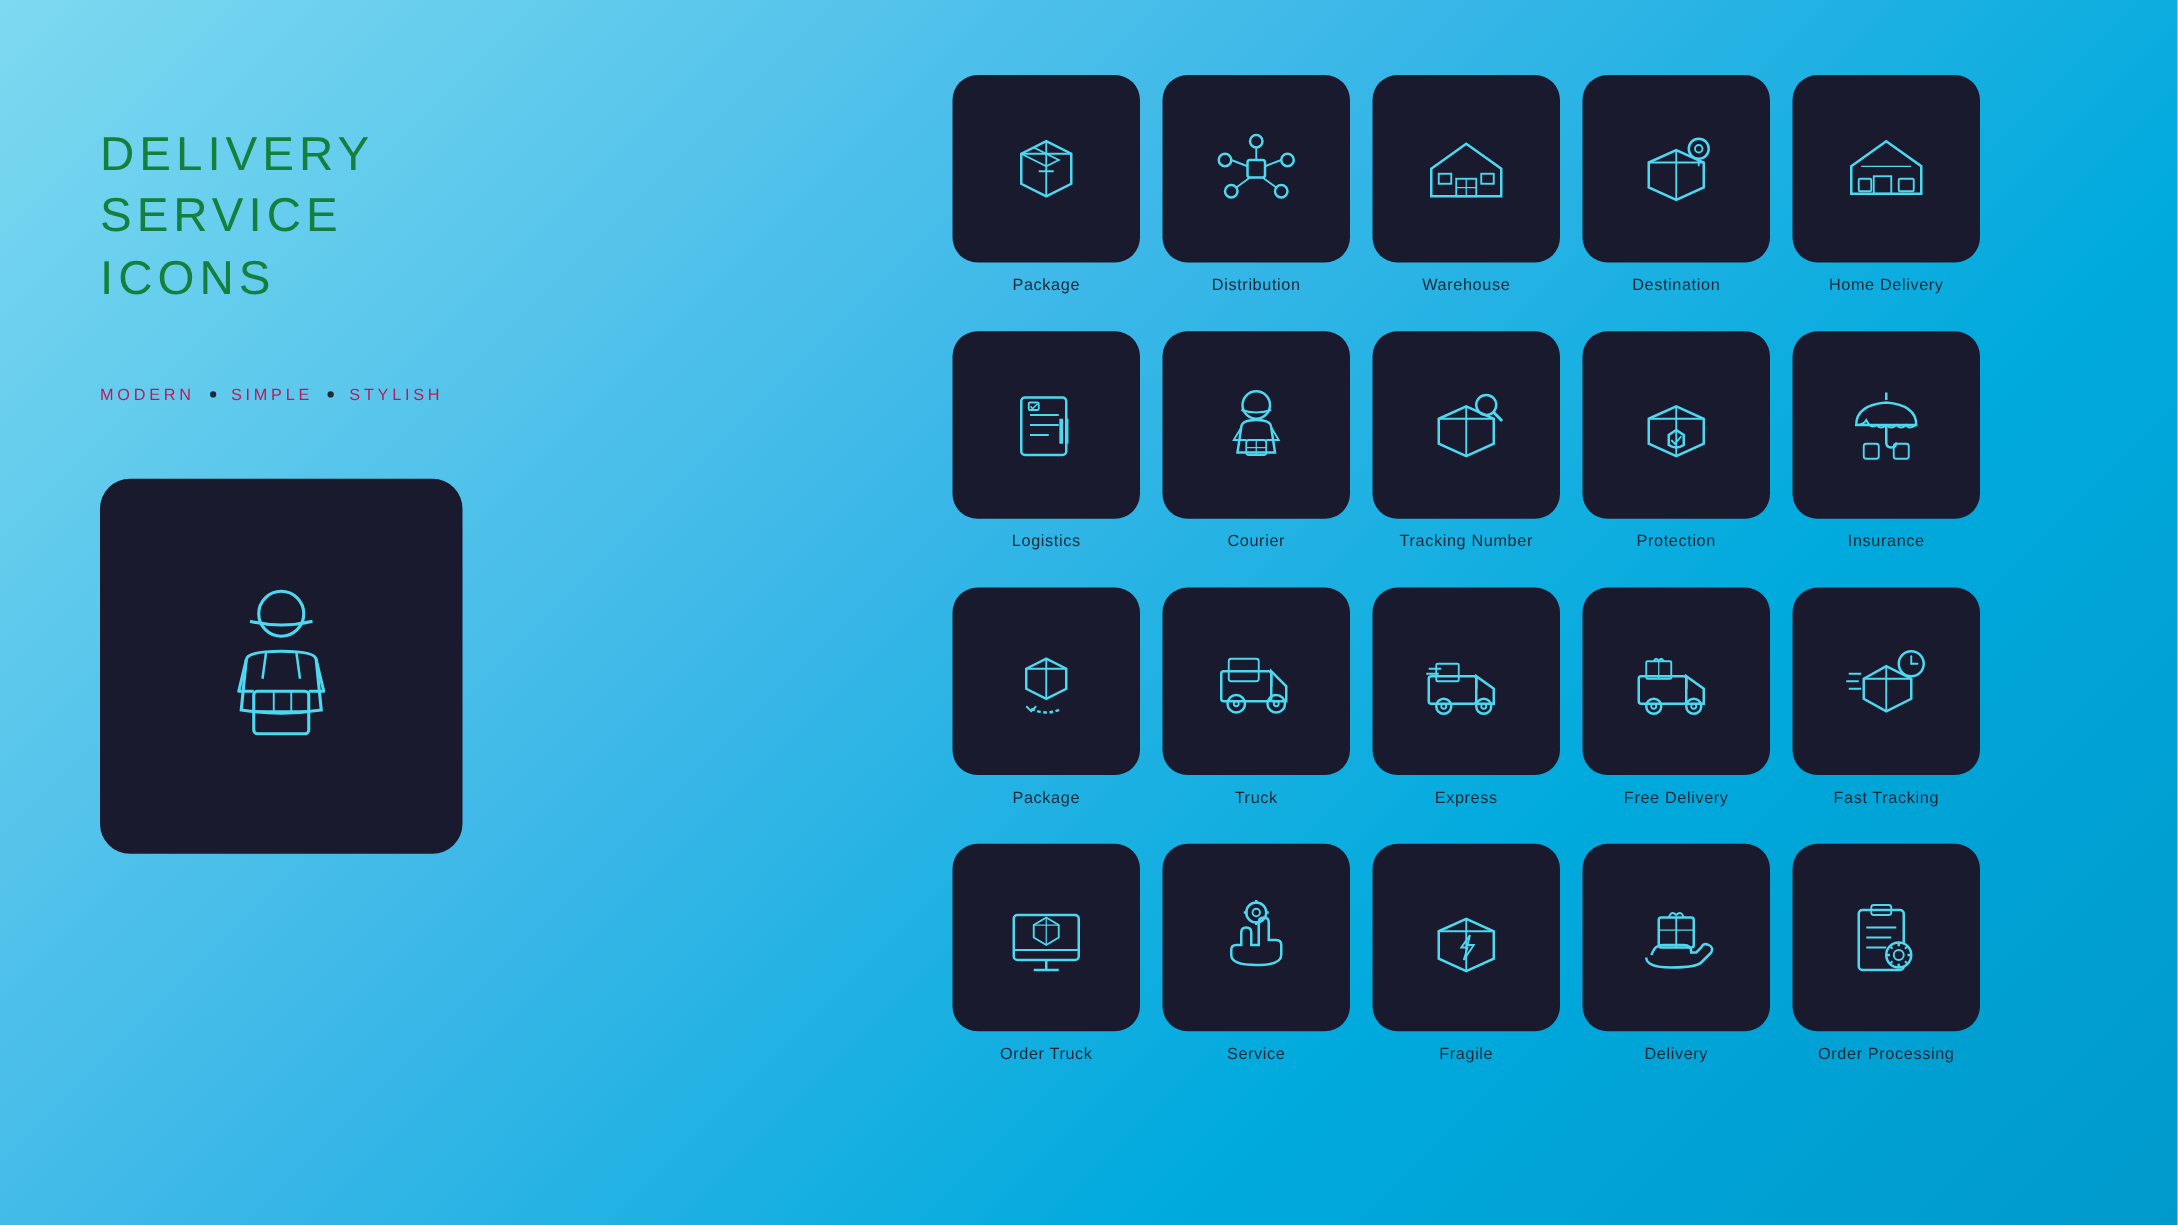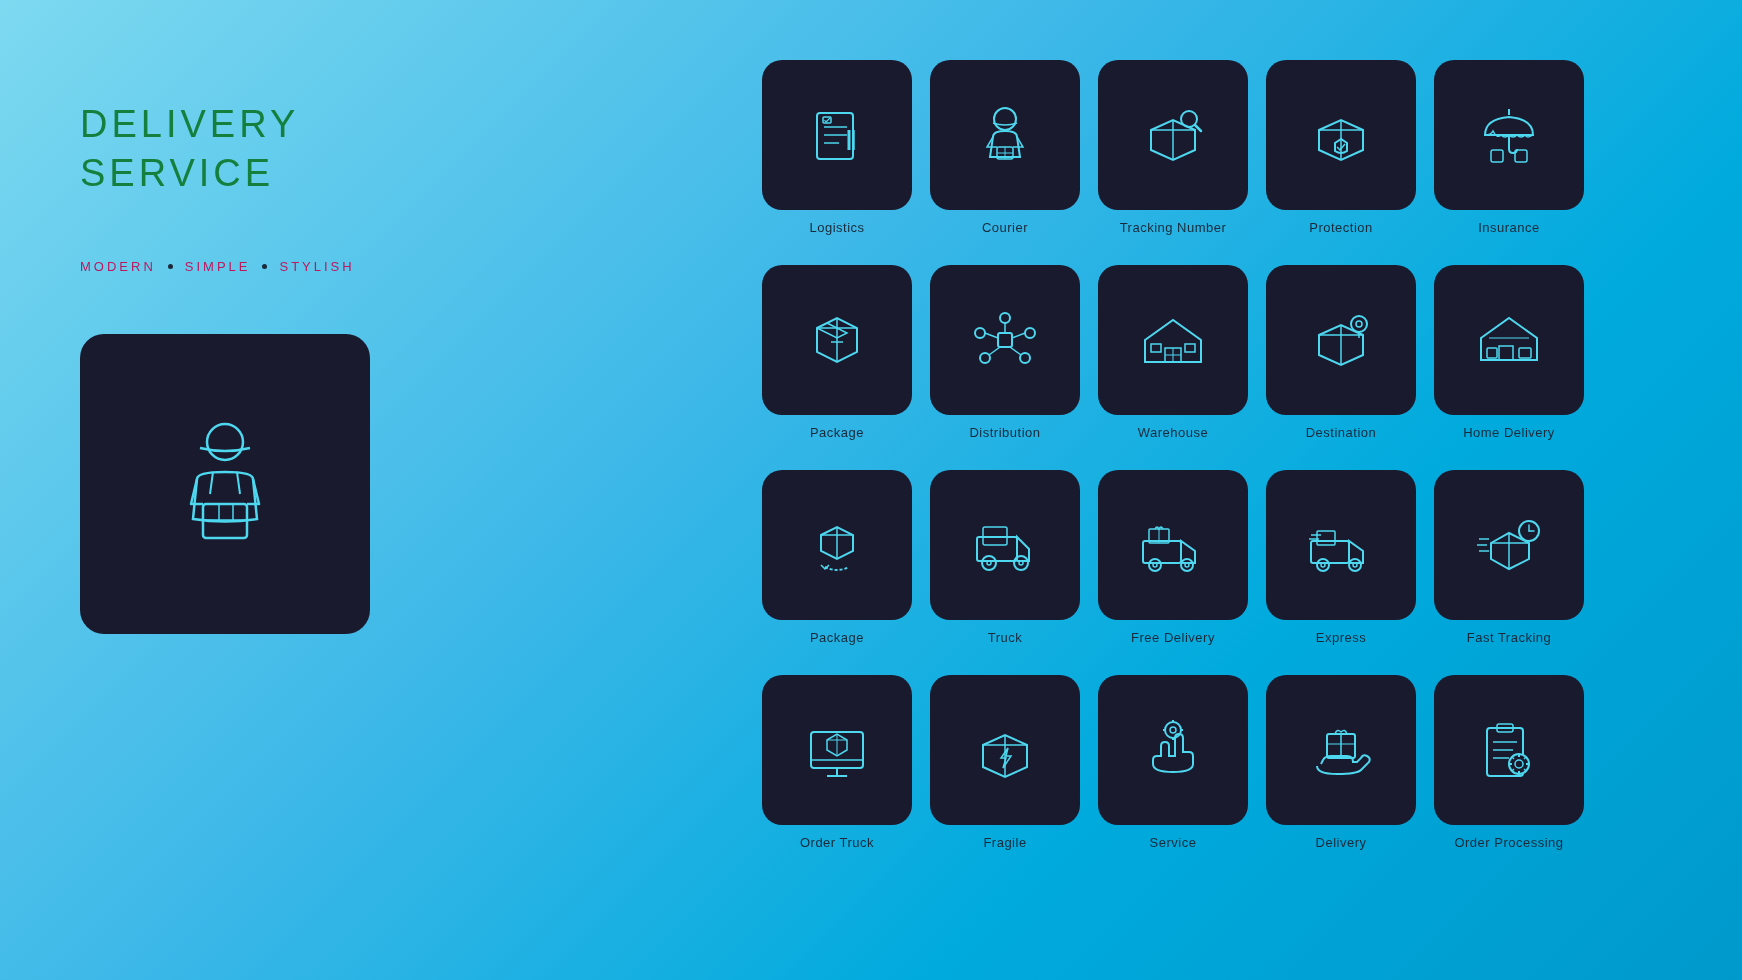--- a/index.html
+++ b/index.html
@@ -115,20 +115,21 @@
       height: 160px;
     }
   </style>
 </head>
 <body>
 
 <div class="left-panel">
   <div class="title-block">
     <div class="main-title">
       <div>DELIVERY SERVICE</div>
+      <div>ICONS</div>
     </div>
   </div>
 
   <div class="subtitle-row">
     <span class="subtitle-text">MODERN</span>
     <span class="dot"></span>
     <span class="subtitle-text">SIMPLE</span>
     <span class="dot"></span>
     <span class="subtitle-text">STYLISH</span>
   </div>
@@ -156,109 +157,20 @@
   </div>
 </div>
 
 <div class="icons-grid-area">
 
   <div class="icons-row">
 
     <div class="icon-item">
       <div class="icon-card">
         <svg viewBox="0 0 80 80" fill="none" xmlns="http://www.w3.org/2000/svg">
-
-          <rect x="20" y="18" width="36" height="46" rx="3" stroke="#4dd8f0" stroke-width="2" fill="none"></rect>
-
-          <line x1="27" y1="32" x2="50" y2="32" stroke="#4dd8f0" stroke-width="1.5"></line>
-          <line x1="27" y1="40" x2="50" y2="40" stroke="#4dd8f0" stroke-width="1.5"></line>
-          <line x1="27" y1="48" x2="42" y2="48" stroke="#4dd8f0" stroke-width="1.5"></line>
-
-          <rect x="26" y="22" width="8" height="6" rx="1" stroke="#4dd8f0" stroke-width="1.5" fill="none"></rect>
-          <path d="M27.5 25 L29 27 L33 23" stroke="#4dd8f0" stroke-width="1.2"></path>
-
-          <line x1="52" y1="35" x2="52" y2="55" stroke="#4dd8f0" stroke-width="3"></line>
-          <line x1="57" y1="35" x2="57" y2="55" stroke="#4dd8f0" stroke-width="1.5"></line>
-        </svg>
-      </div>
-      <span class="icon-label">Logistics</span>
-    </div>
-
-    <div class="icon-item">
-      <div class="icon-card">
-        <svg viewBox="0 0 80 80" fill="none" xmlns="http://www.w3.org/2000/svg">
-
-          <circle cx="40" cy="24" r="11" stroke="#4dd8f0" stroke-width="2" fill="none"></circle>
-          <path d="M28 28 Q40 32 52 28" stroke="#4dd8f0" stroke-width="1.5" fill="none"></path>
-
-          <path d="M28 42 Q28 36 40 36 Q52 36 52 42 L55 62 L25 62 Z" stroke="#4dd8f0" stroke-width="2" fill="none"></path>
-
-          <rect x="32" y="52" width="16" height="12" rx="2" stroke="#4dd8f0" stroke-width="1.5" fill="none"></rect>
-          <line x1="40" y1="52" x2="40" y2="64" stroke="#4dd8f0" stroke-width="1"></line>
-          <line x1="32" y1="58" x2="48" y2="58" stroke="#4dd8f0" stroke-width="1"></line>
-
-          <path d="M28 42 L22 52 L32 52" stroke="#4dd8f0" stroke-width="1.5" fill="none"></path>
-          <path d="M52 42 L58 52 L48 52" stroke="#4dd8f0" stroke-width="1.5" fill="none"></path>
-        </svg>
-      </div>
-      <span class="icon-label">Courier</span>
-    </div>
-
-    <div class="icon-item">
-      <div class="icon-card">
-        <svg viewBox="0 0 80 80" fill="none" xmlns="http://www.w3.org/2000/svg">
-
-          <path d="M18 35 L40 25 L62 35 L62 55 L40 65 L18 55 Z" stroke="#4dd8f0" stroke-width="2" fill="none"></path>
-          <path d="M40 25 L40 65" stroke="#4dd8f0" stroke-width="1.5"></path>
-          <path d="M18 35 L62 35" stroke="#4dd8f0" stroke-width="1.5"></path>
-
-          <circle cx="56" cy="24" r="8" stroke="#4dd8f0" stroke-width="2" fill="none"></circle>
-          <line x1="62" y1="30" x2="68" y2="36" stroke="#4dd8f0" stroke-width="2.5" stroke-linecap="round"></line>
-        </svg>
-      </div>
-      <span class="icon-label">Tracking Number</span>
-    </div>
-
-    <div class="icon-item">
-      <div class="icon-card">
-        <svg viewBox="0 0 80 80" fill="none" xmlns="http://www.w3.org/2000/svg">
-
-          <path d="M18 35 L40 25 L62 35 L62 55 L40 65 L18 55 Z" stroke="#4dd8f0" stroke-width="2" fill="none"></path>
-          <path d="M40 25 L40 65" stroke="#4dd8f0" stroke-width="1.5"></path>
-          <path d="M18 35 L62 35" stroke="#4dd8f0" stroke-width="1.5"></path>
-
-          <path d="M40 44 L34 48 L34 56 Q40 60 46 56 L46 48 Z" stroke="#4dd8f0" stroke-width="2" fill="none"></path>
-          <path d="M36 52 L39 55 L44 49" stroke="#4dd8f0" stroke-width="1.5"></path>
-        </svg>
-      </div>
-      <span class="icon-label">Protection</span>
-    </div>
-
-    <div class="icon-item">
-      <div class="icon-card">
-        <svg viewBox="0 0 80 80" fill="none" xmlns="http://www.w3.org/2000/svg">
-
-          <path d="M40 20 Q40 14 40 14" stroke="#4dd8f0" stroke-width="2" fill="none"></path>
-          <path d="M16 40 Q16 24 40 22 Q64 24 64 40 Z" stroke="#4dd8f0" stroke-width="2" fill="none"></path>
-          <path d="M16 40 Q22 40 24 36 Q28 44 32 40 Q36 44 40 40 Q44 44 48 40 Q52 44 56 40 Q58 44 64 40" stroke="#4dd8f0" stroke-width="1.5" fill="none"></path>
-          <path d="M40 40 L40 54 Q40 58 44 58 Q48 58 48 54" stroke="#4dd8f0" stroke-width="2" fill="none"></path>
-
-          <rect x="22" y="55" width="12" height="12" rx="2" stroke="#4dd8f0" stroke-width="1.5" fill="none"></rect>
-          <rect x="46" y="55" width="12" height="12" rx="2" stroke="#4dd8f0" stroke-width="1.5" fill="none"></rect>
-        </svg>
-      </div>
-      <span class="icon-label">Insurance</span>
-    </div>
-  </div>
-
-  <div class="icons-row">
-
-    <div class="icon-item">
-      <div class="icon-card">
-        <svg viewBox="0 0 80 80" fill="none" xmlns="http://www.w3.org/2000/svg">
           <path d="M20 28 L40 18 L60 28 L60 52 L40 62 L20 52 Z" stroke="#4dd8f0" stroke-width="2" fill="none"></path>
           <path d="M40 18 L40 62" stroke="#4dd8f0" stroke-width="1.5" fill="none"></path>
           <path d="M20 28 L60 28" stroke="#4dd8f0" stroke-width="1.5" fill="none"></path>
           <path d="M30 23 L50 33 L40 38 L20 28" stroke="#4dd8f0" stroke-width="1.5" fill="none"></path>
           <path d="M34 42 L46 42" stroke="#4dd8f0" stroke-width="1.5"></path>
         </svg>
       </div>
       <span class="icon-label">Package</span>
     </div>
 
@@ -334,20 +246,109 @@
       <span class="icon-label">Home Delivery</span>
     </div>
   </div>
 
   <div class="icons-row">
 
     <div class="icon-item">
       <div class="icon-card">
         <svg viewBox="0 0 80 80" fill="none" xmlns="http://www.w3.org/2000/svg">
 
+          <rect x="20" y="18" width="36" height="46" rx="3" stroke="#4dd8f0" stroke-width="2" fill="none"></rect>
+
+          <line x1="27" y1="32" x2="50" y2="32" stroke="#4dd8f0" stroke-width="1.5"></line>
+          <line x1="27" y1="40" x2="50" y2="40" stroke="#4dd8f0" stroke-width="1.5"></line>
+          <line x1="27" y1="48" x2="42" y2="48" stroke="#4dd8f0" stroke-width="1.5"></line>
+
+          <rect x="26" y="22" width="8" height="6" rx="1" stroke="#4dd8f0" stroke-width="1.5" fill="none"></rect>
+          <path d="M27.5 25 L29 27 L33 23" stroke="#4dd8f0" stroke-width="1.2"></path>
+
+          <line x1="52" y1="35" x2="52" y2="55" stroke="#4dd8f0" stroke-width="3"></line>
+          <line x1="57" y1="35" x2="57" y2="55" stroke="#4dd8f0" stroke-width="1.5"></line>
+        </svg>
+      </div>
+      <span class="icon-label">Logistics</span>
+    </div>
+
+    <div class="icon-item">
+      <div class="icon-card">
+        <svg viewBox="0 0 80 80" fill="none" xmlns="http://www.w3.org/2000/svg">
+
+          <circle cx="40" cy="24" r="11" stroke="#4dd8f0" stroke-width="2" fill="none"></circle>
+          <path d="M28 28 Q40 32 52 28" stroke="#4dd8f0" stroke-width="1.5" fill="none"></path>
+
+          <path d="M28 42 Q28 36 40 36 Q52 36 52 42 L55 62 L25 62 Z" stroke="#4dd8f0" stroke-width="2" fill="none"></path>
+
+          <rect x="32" y="52" width="16" height="12" rx="2" stroke="#4dd8f0" stroke-width="1.5" fill="none"></rect>
+          <line x1="40" y1="52" x2="40" y2="64" stroke="#4dd8f0" stroke-width="1"></line>
+          <line x1="32" y1="58" x2="48" y2="58" stroke="#4dd8f0" stroke-width="1"></line>
+
+          <path d="M28 42 L22 52 L32 52" stroke="#4dd8f0" stroke-width="1.5" fill="none"></path>
+          <path d="M52 42 L58 52 L48 52" stroke="#4dd8f0" stroke-width="1.5" fill="none"></path>
+        </svg>
+      </div>
+      <span class="icon-label">Courier</span>
+    </div>
+
+    <div class="icon-item">
+      <div class="icon-card">
+        <svg viewBox="0 0 80 80" fill="none" xmlns="http://www.w3.org/2000/svg">
+
+          <path d="M18 35 L40 25 L62 35 L62 55 L40 65 L18 55 Z" stroke="#4dd8f0" stroke-width="2" fill="none"></path>
+          <path d="M40 25 L40 65" stroke="#4dd8f0" stroke-width="1.5"></path>
+          <path d="M18 35 L62 35" stroke="#4dd8f0" stroke-width="1.5"></path>
+
+          <circle cx="56" cy="24" r="8" stroke="#4dd8f0" stroke-width="2" fill="none"></circle>
+          <line x1="62" y1="30" x2="68" y2="36" stroke="#4dd8f0" stroke-width="2.5" stroke-linecap="round"></line>
+        </svg>
+      </div>
+      <span class="icon-label">Tracking Number</span>
+    </div>
+
+    <div class="icon-item">
+      <div class="icon-card">
+        <svg viewBox="0 0 80 80" fill="none" xmlns="http://www.w3.org/2000/svg">
+
+          <path d="M18 35 L40 25 L62 35 L62 55 L40 65 L18 55 Z" stroke="#4dd8f0" stroke-width="2" fill="none"></path>
+          <path d="M40 25 L40 65" stroke="#4dd8f0" stroke-width="1.5"></path>
+          <path d="M18 35 L62 35" stroke="#4dd8f0" stroke-width="1.5"></path>
+
+          <path d="M40 44 L34 48 L34 56 Q40 60 46 56 L46 48 Z" stroke="#4dd8f0" stroke-width="2" fill="none"></path>
+          <path d="M36 52 L39 55 L44 49" stroke="#4dd8f0" stroke-width="1.5"></path>
+        </svg>
+      </div>
+      <span class="icon-label">Protection</span>
+    </div>
+
+    <div class="icon-item">
+      <div class="icon-card">
+        <svg viewBox="0 0 80 80" fill="none" xmlns="http://www.w3.org/2000/svg">
+
+          <path d="M40 20 Q40 14 40 14" stroke="#4dd8f0" stroke-width="2" fill="none"></path>
+          <path d="M16 40 Q16 24 40 22 Q64 24 64 40 Z" stroke="#4dd8f0" stroke-width="2" fill="none"></path>
+          <path d="M16 40 Q22 40 24 36 Q28 44 32 40 Q36 44 40 40 Q44 44 48 40 Q52 44 56 40 Q58 44 64 40" stroke="#4dd8f0" stroke-width="1.5" fill="none"></path>
+          <path d="M40 40 L40 54 Q40 58 44 58 Q48 58 48 54" stroke="#4dd8f0" stroke-width="2" fill="none"></path>
+
+          <rect x="22" y="55" width="12" height="12" rx="2" stroke="#4dd8f0" stroke-width="1.5" fill="none"></rect>
+          <rect x="46" y="55" width="12" height="12" rx="2" stroke="#4dd8f0" stroke-width="1.5" fill="none"></rect>
+        </svg>
+      </div>
+      <span class="icon-label">Insurance</span>
+    </div>
+  </div>
+
+  <div class="icons-row">
+
+    <div class="icon-item">
+      <div class="icon-card">
+        <svg viewBox="0 0 80 80" fill="none" xmlns="http://www.w3.org/2000/svg">
+
           <path d="M24 30 L40 22 L56 30 L56 46 L40 54 L24 46 Z" stroke="#4dd8f0" stroke-width="2" fill="none"></path>
           <path d="M40 22 L40 54" stroke="#4dd8f0" stroke-width="1.5"></path>
           <path d="M24 30 L56 30" stroke="#4dd8f0" stroke-width="1.5"></path>
 
           <path d="M28 62 Q40 68 52 62" stroke="#4dd8f0" stroke-width="2" fill="none" stroke-dasharray="3,2"></path>
           <path d="M24 60 L28 64 L32 60" stroke="#4dd8f0" stroke-width="1.5" fill="none"></path>
         </svg>
       </div>
       <span class="icon-label">Package</span>
     </div>
@@ -371,53 +372,53 @@
       <span class="icon-label">Truck</span>
     </div>
 
     <div class="icon-item">
       <div class="icon-card">
         <svg viewBox="0 0 80 80" fill="none" xmlns="http://www.w3.org/2000/svg">
 
           <rect x="10" y="36" width="38" height="22" rx="2" stroke="#4dd8f0" stroke-width="2" fill="none"></rect>
           <path d="M48 46 L48 36 L62 46 L62 58 L48 58" stroke="#4dd8f0" stroke-width="2" fill="none"></path>
 
-          <rect x="16" y="24" width="20" height="14" rx="1" stroke="#4dd8f0" stroke-width="1.5" fill="none"></rect>
-          <path d="M26 24 L26 38" stroke="#4dd8f0" stroke-width="1"></path>
-
-          <path d="M22 24 Q24 20 26 24 Q28 20 30 24" stroke="#4dd8f0" stroke-width="1.5" fill="none"></path>
+          <rect x="16" y="26" width="18" height="14" rx="1" stroke="#4dd8f0" stroke-width="1.5" fill="none"></rect>
+
+          <line x1="10" y1="30" x2="20" y2="30" stroke="#4dd8f0" stroke-width="1.5"></line>
+          <line x1="8" y1="34" x2="18" y2="34" stroke="#4dd8f0" stroke-width="1.5"></line>
 
           <circle cx="22" cy="60" r="6" stroke="#4dd8f0" stroke-width="2" fill="none"></circle>
           <circle cx="22" cy="60" r="2" stroke="#4dd8f0" stroke-width="1.5" fill="none"></circle>
           <circle cx="54" cy="60" r="6" stroke="#4dd8f0" stroke-width="2" fill="none"></circle>
           <circle cx="54" cy="60" r="2" stroke="#4dd8f0" stroke-width="1.5" fill="none"></circle>
         </svg>
       </div>
-      <span class="icon-label">Free Delivery</span>
+      <span class="icon-label">Express</span>
     </div>
 
     <div class="icon-item">
       <div class="icon-card">
         <svg viewBox="0 0 80 80" fill="none" xmlns="http://www.w3.org/2000/svg">
 
           <rect x="10" y="36" width="38" height="22" rx="2" stroke="#4dd8f0" stroke-width="2" fill="none"></rect>
           <path d="M48 46 L48 36 L62 46 L62 58 L48 58" stroke="#4dd8f0" stroke-width="2" fill="none"></path>
 
-          <rect x="16" y="26" width="18" height="14" rx="1" stroke="#4dd8f0" stroke-width="1.5" fill="none"></rect>
-
-          <line x1="10" y1="30" x2="20" y2="30" stroke="#4dd8f0" stroke-width="1.5"></line>
-          <line x1="8" y1="34" x2="18" y2="34" stroke="#4dd8f0" stroke-width="1.5"></line>
+          <rect x="16" y="24" width="20" height="14" rx="1" stroke="#4dd8f0" stroke-width="1.5" fill="none"></rect>
+          <path d="M26 24 L26 38" stroke="#4dd8f0" stroke-width="1"></path>
+
+          <path d="M22 24 Q24 20 26 24 Q28 20 30 24" stroke="#4dd8f0" stroke-width="1.5" fill="none"></path>
 
           <circle cx="22" cy="60" r="6" stroke="#4dd8f0" stroke-width="2" fill="none"></circle>
           <circle cx="22" cy="60" r="2" stroke="#4dd8f0" stroke-width="1.5" fill="none"></circle>
           <circle cx="54" cy="60" r="6" stroke="#4dd8f0" stroke-width="2" fill="none"></circle>
           <circle cx="54" cy="60" r="2" stroke="#4dd8f0" stroke-width="1.5" fill="none"></circle>
         </svg>
       </div>
-      <span class="icon-label">Express</span>
+      <span class="icon-label">Free Delivery</span>
     </div>
 
     <div class="icon-item">
       <div class="icon-card">
         <svg viewBox="0 0 80 80" fill="none" xmlns="http://www.w3.org/2000/svg">
 
           <path d="M22 38 L40 28 L60 38 L60 54 L40 64 L22 54 Z" stroke="#4dd8f0" stroke-width="2" fill="none"></path>
           <path d="M40 28 L40 64" stroke="#4dd8f0" stroke-width="1.5"></path>
           <path d="M22 38 L60 38" stroke="#4dd8f0" stroke-width="1.5"></path>
 
@@ -445,51 +446,51 @@
 
           <line x1="40" y1="58" x2="40" y2="66" stroke="#4dd8f0" stroke-width="2"></line>
           <line x1="30" y1="66" x2="50" y2="66" stroke="#4dd8f0" stroke-width="2"></line>
 
           <path d="M30 30 L40 24 L50 30 L50 40 L40 46 L30 40 Z" stroke="#4dd8f0" stroke-width="1.5" fill="none"></path>
           <line x1="40" y1="24" x2="40" y2="46" stroke="#4dd8f0" stroke-width="1"></line>
           <line x1="30" y1="30" x2="50" y2="30" stroke="#4dd8f0" stroke-width="1"></line>
         </svg>
       </div>
       <span class="icon-label">Order Truck</span>
-    </div>
-
-    <div class="icon-item">
-      <div class="icon-card">
-        <svg viewBox="0 0 80 80" fill="none" xmlns="http://www.w3.org/2000/svg">
-
-          <path d="M18 35 L40 25 L62 35 L62 57 L40 67 L18 57 Z" stroke="#4dd8f0" stroke-width="2" fill="none"></path>
-          <path d="M40 25 L40 67" stroke="#4dd8f0" stroke-width="1.5"></path>
-          <path d="M18 35 L62 35" stroke="#4dd8f0" stroke-width="1.5"></path>
-
-          <path d="M43 38 L36 48 L41 48 L38 58 L46 46 L41 46 Z" stroke="#4dd8f0" stroke-width="1.5" fill="none"></path>
-        </svg>
-      </div>
-      <span class="icon-label">Fragile</span>
     </div>
 
     <div class="icon-item">
       <div class="icon-card">
         <svg viewBox="0 0 80 80" fill="none" xmlns="http://www.w3.org/2000/svg">
 
           <path d="M20 54 Q20 62 40 62 Q60 62 60 54 L60 46 Q60 42 56 42 L50 42 L50 28 Q50 24 46 24 Q42 24 42 28 L42 46 L36 46 L36 36 Q36 32 32 32 Q28 32 28 36 L28 46 L24 46 Q20 46 20 50 Z" stroke="#4dd8f0" stroke-width="2" fill="none"></path>
 
           <circle cx="40" cy="20" r="8" stroke="#4dd8f0" stroke-width="2" fill="none"></circle>
           <circle cx="40" cy="20" r="3" stroke="#4dd8f0" stroke-width="1.5" fill="none"></circle>
           <line x1="40" y1="10" x2="40" y2="13" stroke="#4dd8f0" stroke-width="2"></line>
           <line x1="40" y1="27" x2="40" y2="30" stroke="#4dd8f0" stroke-width="2"></line>
           <line x1="30" y1="20" x2="33" y2="20" stroke="#4dd8f0" stroke-width="2"></line>
           <line x1="47" y1="20" x2="50" y2="20" stroke="#4dd8f0" stroke-width="2"></line>
         </svg>
       </div>
       <span class="icon-label">Service</span>
+    </div>
+
+    <div class="icon-item">
+      <div class="icon-card">
+        <svg viewBox="0 0 80 80" fill="none" xmlns="http://www.w3.org/2000/svg">
+
+          <path d="M18 35 L40 25 L62 35 L62 57 L40 67 L18 57 Z" stroke="#4dd8f0" stroke-width="2" fill="none"></path>
+          <path d="M40 25 L40 67" stroke="#4dd8f0" stroke-width="1.5"></path>
+          <path d="M18 35 L62 35" stroke="#4dd8f0" stroke-width="1.5"></path>
+
+          <path d="M43 38 L36 48 L41 48 L38 58 L46 46 L41 46 Z" stroke="#4dd8f0" stroke-width="1.5" fill="none"></path>
+        </svg>
+      </div>
+      <span class="icon-label">Fragile</span>
     </div>
 
     <div class="icon-item">
       <div class="icon-card">
         <svg viewBox="0 0 80 80" fill="none" xmlns="http://www.w3.org/2000/svg">
 
           <path d="M16 56 Q16 64 36 64 Q56 64 60 60 L68 52 Q70 48 66 46 Q62 44 60 48 L56 52 L52 52 Q52 46 46 46 L30 46 Q24 46 22 50 L20 54" stroke="#4dd8f0" stroke-width="2" fill="none"></path>
 
           <rect x="26" y="24" width="28" height="24" rx="2" stroke="#4dd8f0" stroke-width="2" fill="none"></rect>
           <line x1="40" y1="24" x2="40" y2="48" stroke="#4dd8f0" stroke-width="1.5"></line>

